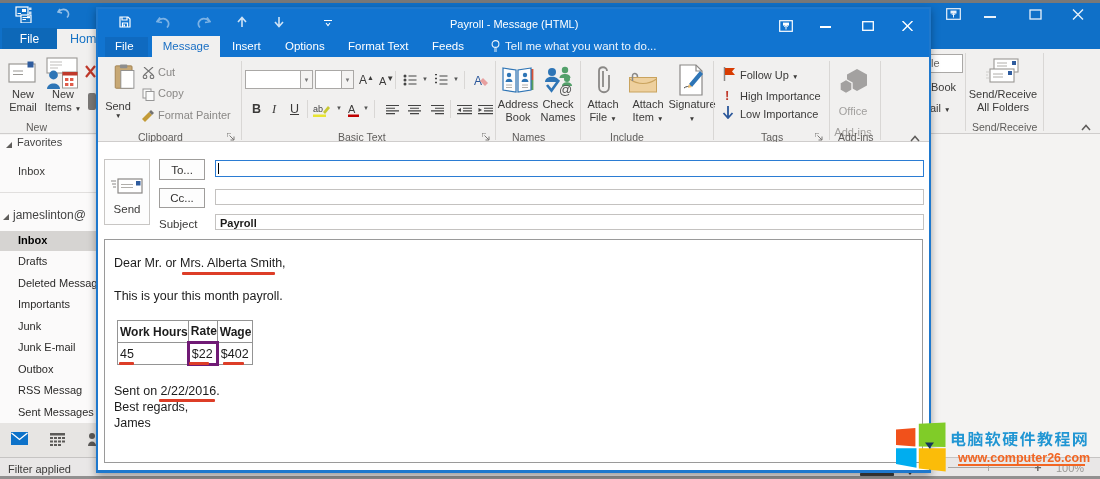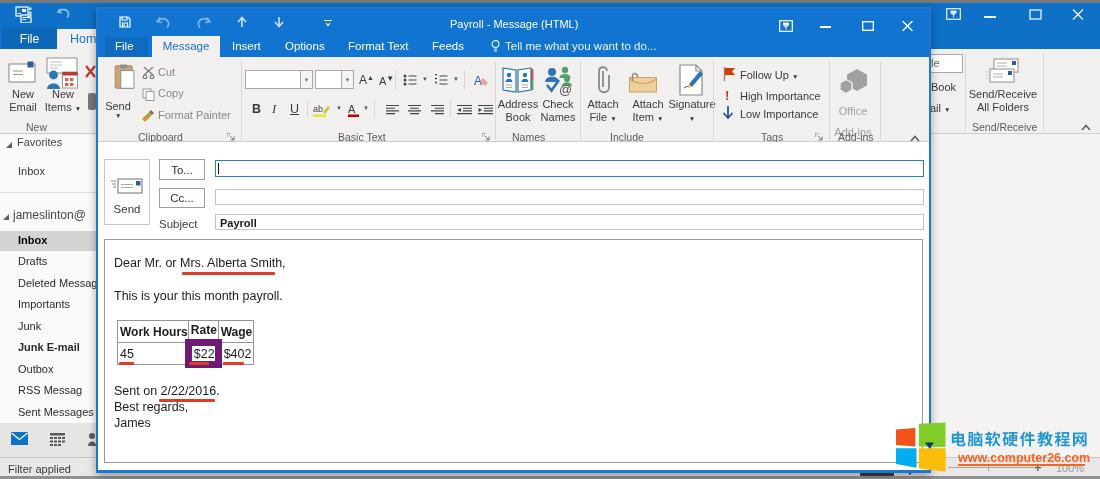--- a/index.html
+++ b/index.html
@@ -134,21 +134,21 @@
   <svg class="abs" style="left:2px; top:213px;" width="8" height="8" viewBox="0 0 8 8">
       <path d="M7 1 V7 H1 Z" fill="#605e5c"></path>
     </svg>
   <div class="sideitem" style="left:13px; top:208px; color:#444; font-size:12px;">jameslinton@</div>
   <div class="abs" style="left:0px; top:231px; width:96px; height:20px; background:#d6d4d2;"></div>
   <div class="sideitem" style="top:234px; font-weight:bold; color:#000;">Inbox</div>
   <div class="sideitem" style="top:255px;">Drafts</div>
   <div class="sideitem" style="top:277px;">Deleted Messag</div>
   <div class="sideitem" style="top:298px;">Importants</div>
   <div class="sideitem" style="top:320px;">Junk</div>
-  <div class="sideitem" style="top:341px;font-weight:bold;">Junk E-mail</div>
+  <div class="sideitem" style="top:341px;">Junk E-mail</div>
   <div class="sideitem" style="top:363px;">Outbox</div>
   <div class="sideitem" style="top:384px;">RSS Messag</div>
   <div class="sideitem" style="top:406px;text-align:right;">Sent Messages</div>
   <div class="abs" style="left:0px; top:423px; width:96px; height:34px; background:#e7e5e3;"></div>
 
   <svg class="abs" style="left:11px; top:432px;" width="17" height="13" viewBox="0 0 17 13">
     <rect x="0" y="0" width="17" height="13" fill="#0d72c9"></rect>
     <path d="M0.5 1 L8.5 7.5 L16.5 1" fill="none" stroke="#fff" stroke-width="1.3"></path>
   </svg>
   <svg class="abs" style="left:50px; top:433px;" width="15" height="13" viewBox="0 0 15 13">
@@ -433,21 +433,21 @@
 
   <table style="position:absolute; left:19px; top:311px; border-collapse:collapse; table-layout:fixed; font-family:'Liberation Sans'; font-size:12.5px; color:#1c1c1c;">
     <tbody>
         <tr style="height:22px;margin-left:14px;">
       <td style="border:1px solid #949494; font-weight:bold; font-size:12px; padding:0 0 0 2px; width:69px; white-space:nowrap;">Work Hours</td>
       <td style="border:1px solid #949494; font-weight:bold; font-size:12px; padding:0 0 0 2px; width:28px; white-space:nowrap;">Rate</td>
       <td style="border:1px solid #949494; font-weight:bold; font-size:12px; padding:0 0 0 2px; width:35px; white-space:nowrap;">Wage</td>
     </tr>
     <tr style="height:22px;">
       <td style="border:1px solid #949494; padding:0 0 0 2px;">45</td>
-      <td style="border:7px solid #701a75; padding:0 0 0 2px;">$22</td>
+      <td style="border:3px solid #701a75; padding:0 0 0 2px;">$22</td>
       <td style="border:1px solid #949494; padding:0 0 0 2px;">$402</td>
     </tr>
   </tbody>
     </table>
   <div class="redline" style="left:21px; top:353px; width:15px;"></div>
   <div class="redline" style="left:91px; top:353px; width:20px;"></div>
   <div class="redline" style="left:125px; top:353px; width:21px;"></div>
   <div class="bt" style="left:16px; top:375px;">Sent on 2/22/2016.</div>
   <div class="redline" style="left:61px; top:390px; width:56px;"></div>
   <div class="bt" style="left:16px; top:391px;">Best regards,</div>

